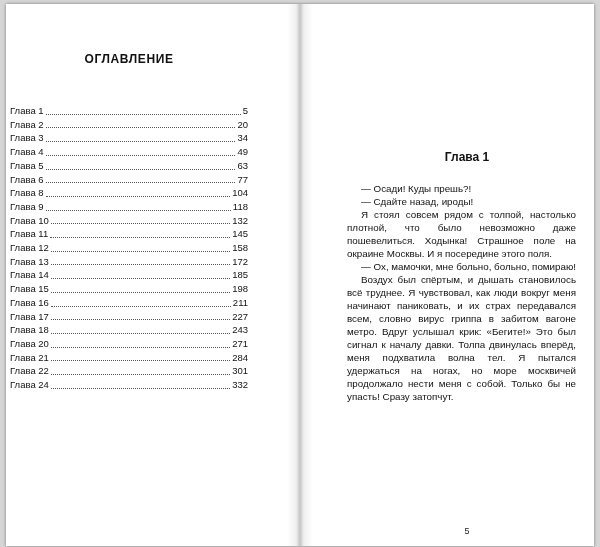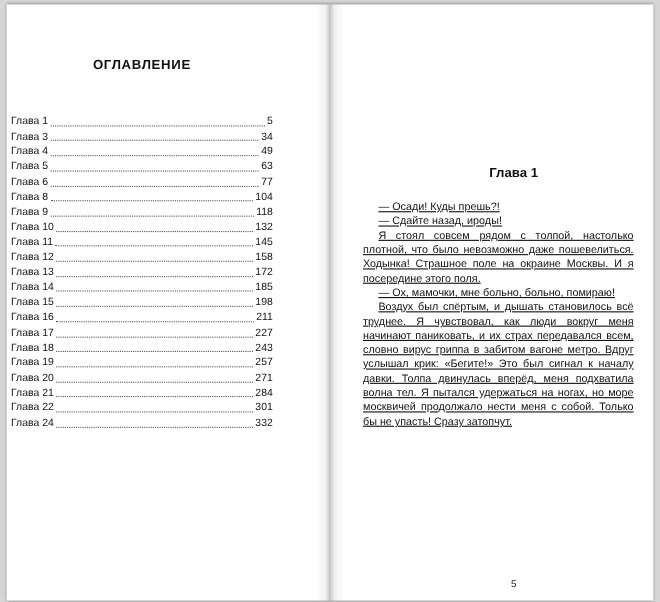--- a/index.html
+++ b/index.html
@@ -78,26 +78,25 @@
     text-align: right;
   }
   
   .chapter-title {
     margin: 146px 18px 0 58px;
     text-align: center;
     font-size: 12px;
     font-weight: bold;
   }
   .chapter-text {
-    margin: 18px 18px 0 30px;
+    margin: 18px 18px 0 47px;
     font-size: 9.8px;
     line-height: 13px;
     text-align: justify;
     hyphens: auto;
-    text-decoration: underline;
     -webkit-hyphens: auto;
   }
   .chapter-text p {
     margin: 0;
     text-indent: 14px;
   }
   .page-number {
     position: absolute;
     bottom: 10px;
     left: 58px;
@@ -114,20 +113,25 @@
 
   <div class="page">
     <div class="toc-title">ОГЛАВЛЕНИЕ</div>
     <div class="toc-list">
         <div class="toc-row">
           <span class="toc-label">Глава 1</span>
           <span class="toc-dots"></span>
           <span class="toc-page">5</span>
         </div>
         <div class="toc-row">
+          <span class="toc-label">Глава 2</span>
+          <span class="toc-dots"></span>
+          <span class="toc-page">20</span>
+        </div>
+        <div class="toc-row">
           <span class="toc-label">Глава 3</span>
           <span class="toc-dots"></span>
           <span class="toc-page">34</span>
         </div>
         <div class="toc-row">
           <span class="toc-label">Глава 4</span>
           <span class="toc-dots"></span>
           <span class="toc-page">49</span>
         </div>
         <div class="toc-row">
@@ -187,25 +191,20 @@
         </div>
         <div class="toc-row">
           <span class="toc-label">Глава 17</span>
           <span class="toc-dots"></span>
           <span class="toc-page">227</span>
         </div>
         <div class="toc-row">
           <span class="toc-label">Глава 18</span>
           <span class="toc-dots"></span>
           <span class="toc-page">243</span>
-        </div>
-        <div class="toc-row">
-          <span class="toc-label">Глава 19</span>
-          <span class="toc-dots"></span>
-          <span class="toc-page">257</span>
         </div>
         <div class="toc-row">
           <span class="toc-label">Глава 20</span>
           <span class="toc-dots"></span>
           <span class="toc-page">271</span>
         </div>
         <div class="toc-row">
           <span class="toc-label">Глава 21</span>
           <span class="toc-dots"></span>
           <span class="toc-page">284</span>

